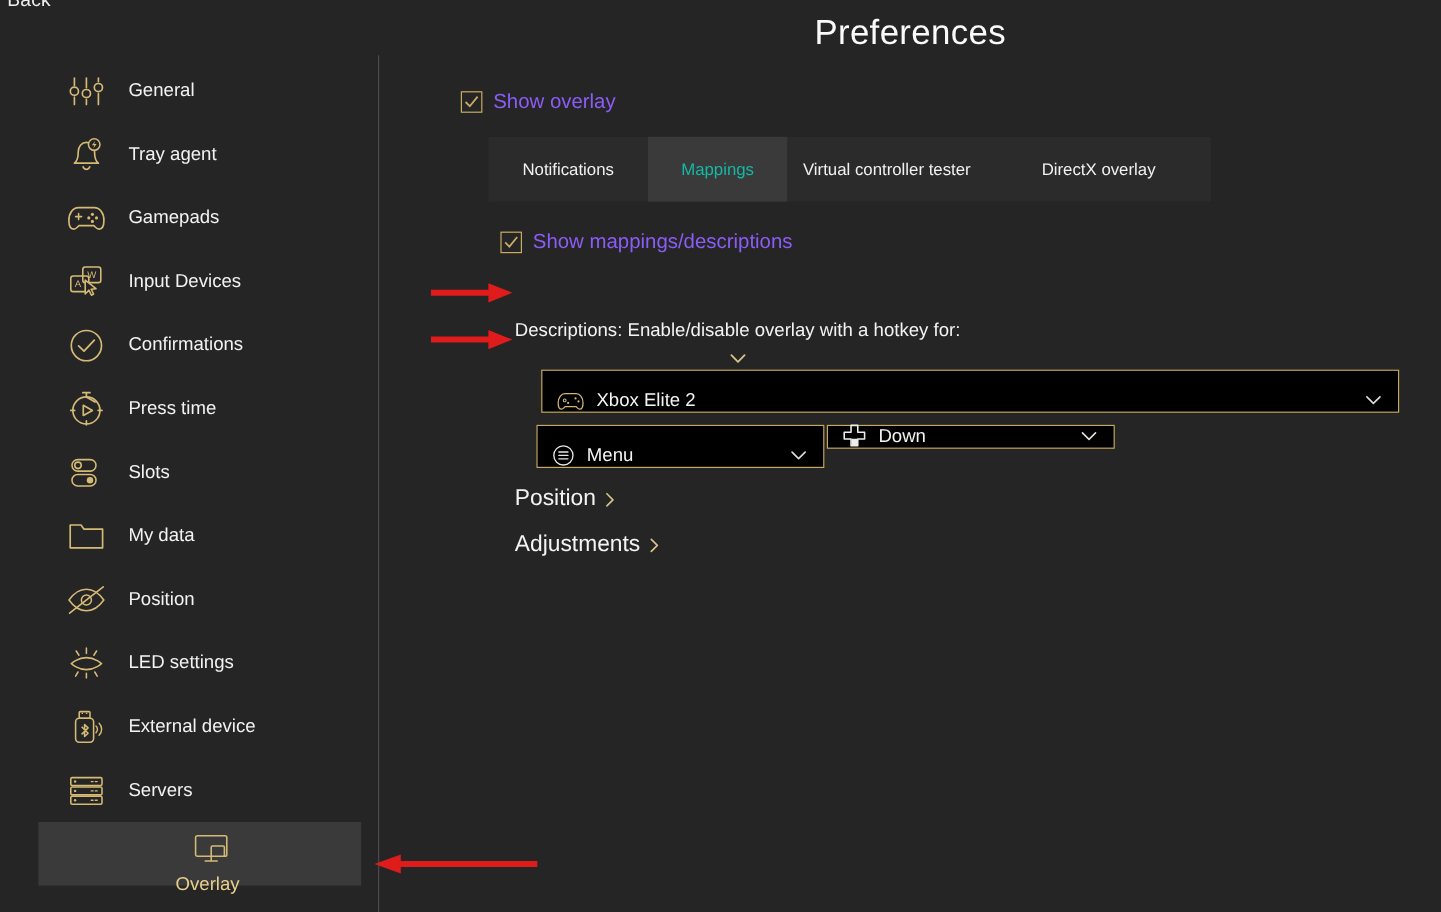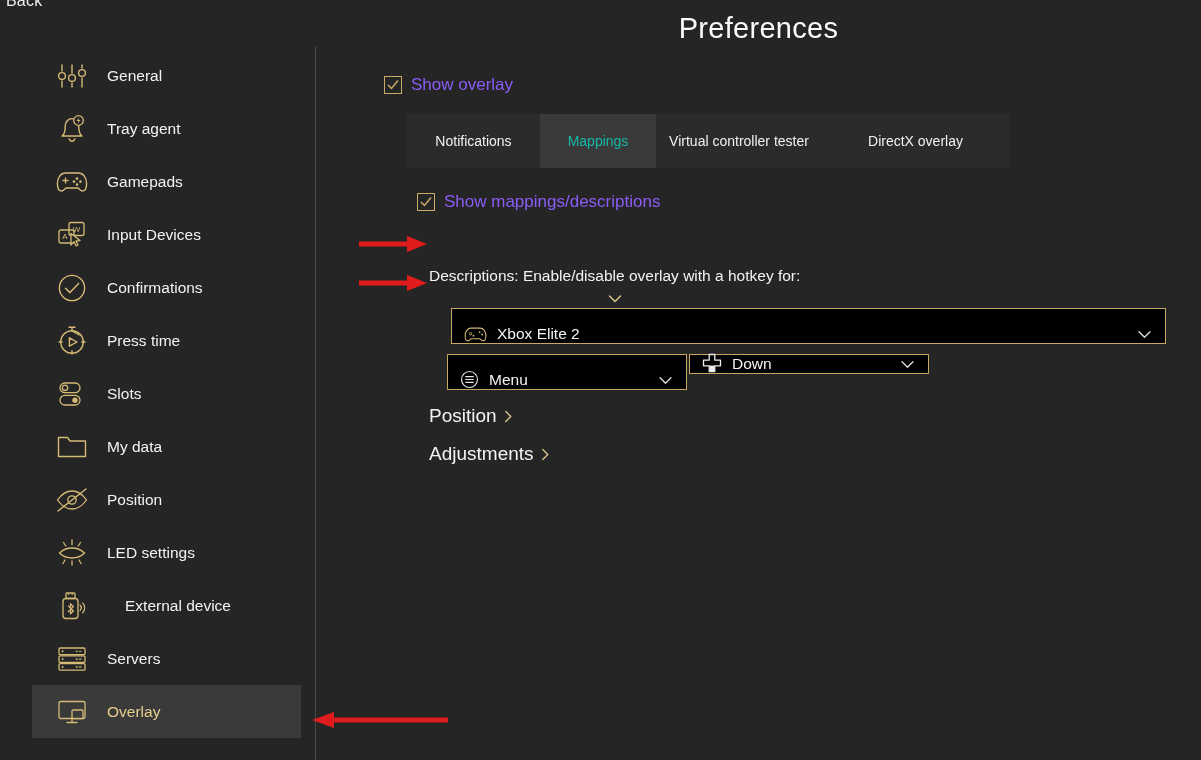--- a/index.html
+++ b/index.html
@@ -24,21 +24,21 @@
   }
   .sidebar-divider {
     position: absolute; left: 315px; top: 46px; width: 1px; height: 714px;
     background: #4a4a4a;
   }
   .nav-item {
     position: absolute; left: 32px; width: 269px; height: 53px;
     display: flex; align-items: center; gap: 0;
     cursor: pointer;
   }
-  .nav-item.active { background: #3a3a3a; }
+  .nav-item.active { background: #3a3a3a; flex-direction: column; }
   .nav-icon {
     width: 44px; height: 40px; margin-left: 18px;
     display: flex; align-items: center; justify-content: center;
     flex: 0 0 44px;
   }
   .nav-icon svg { display: block; }
   .nav-label {
     font-size: 15.5px; color: #f2f2f2; margin-left: 13px; white-space: nowrap;
   }
   .nav-item.active .nav-label { color: #e8cf8e; }
@@ -205,21 +205,21 @@
         <div class="nav-item" style="top: 486px;">
           <span class="nav-icon">
             <svg width="34" height="30" viewBox="0 0 34 30">
       <path d="M4.5 15 C4.5 15 9.5 10 17 10 C24.5 10 29.5 15 29.5 15 C29.5 15 24.5 20 17 20 C9.5 20 4.5 15 4.5 15 Z" fill="none" stroke="#d5ba76" stroke-width="1.3"></path>
       <path d="M17 2 V6.5 M8.5 4.5 L10.8 8 M25.5 4.5 L23.2 8" stroke="#d5ba76" stroke-width="1.3" stroke-linecap="round"></path>
       <path d="M10 22 L8 25.5 M17 23 V27 M24 22 L26 25.5" stroke="#d5ba76" stroke-width="1.3" stroke-linecap="round"></path>
     </svg>
           </span>
           <span class="nav-label">LED settings</span>
         </div>
-        <div class="nav-item" style="top: 539px; gap: 18px;">
+        <div class="nav-item" style="top: 539px;">
           <span class="nav-icon">
             <svg width="34" height="32" viewBox="0 0 34 32">
       <rect x="11" y="3" width="9" height="5.5" rx="1" fill="none" stroke="#d5ba76" stroke-width="1.3"></rect>
       <path d="M13.6 5 V4 M17.2 5 V4" stroke="#d5ba76" stroke-width="1.2"></path>
       <rect x="8" y="8.5" width="15" height="20" rx="3" fill="none" stroke="#d5ba76" stroke-width="1.3"></rect>
       <path d="M13 22 L18.4 16.6 L15.5 13.8 V23.8 L18.4 21 L13 15.6" fill="none" stroke="#d5ba76" stroke-width="1.3" stroke-linejoin="round"></path>
       <path d="M25 15 C26.6 16.6 26.6 19 25 20.6 M27.6 12.8 C30.4 15.6 30.4 20 27.6 22.8" fill="none" stroke="#d5ba76" stroke-width="1.2" stroke-linecap="round"></path>
     </svg>
           </span>
           <span class="nav-label">External device</span>

